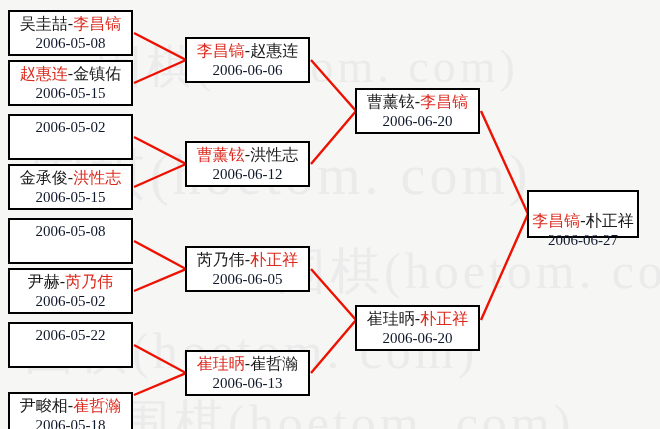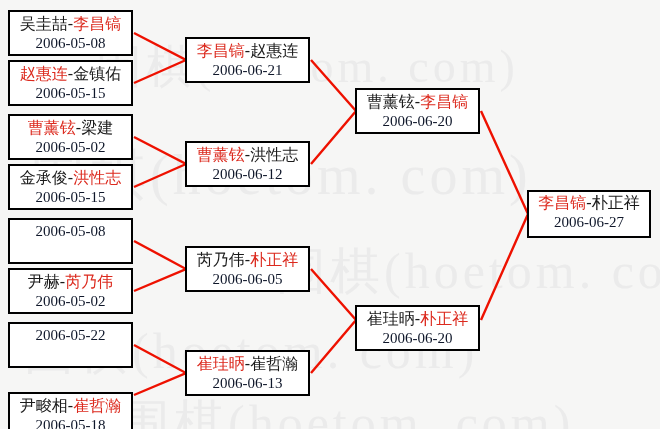--- a/index.html
+++ b/index.html
@@ -33,21 +33,21 @@
   }
   .box .names{
     font-size:16px;line-height:20px;color:#1a1a1a;
     white-space:nowrap;
   }
   .box .date{
     font-size:15px;line-height:19px;color:#0f172a;
     font-family:"Liberation Serif","DejaVu Serif",serif;
   }
   .box .win{color:#dc2a1e;}
-  .box.final{width:124px;height:48px;padding-top:1px;}
+  .box.final{width:112px;height:48px;padding-top:19px;}
 </style>
 </head>
 <body>
 
 <div class="stage">
 
   <div class="watermark" style="left:96px;top:36px;font-size:46px;">围棋(hoetom. com)</div>
   <div class="watermark" style="left:30px;top:138px;font-size:56px;">围棋(hoetom. com)</div>
   <div class="watermark" style="left:276px;top:238px;font-size:50px;">围棋(hoetom. com)</div>
   <div class="watermark" style="left:24px;top:318px;font-size:50px;">围棋(hoetom. com)</div>
@@ -65,21 +65,20 @@
 
   <div class="box" style="left:8px;top:10px">
     <div class="names"><span class="p-l">吴圭喆</span><span class="dash">-</span><span class="p-r win">李昌镐</span></div>
     <div class="date">2006-05-08</div>
   </div>
   <div class="box" style="left:8px;top:60px">
     <div class="names"><span class="p-l win">赵惠连</span><span class="dash">-</span><span class="p-r">金镇佑</span></div>
     <div class="date">2006-05-15</div>
   </div>
   <div class="box" style="left:8px;top:114px">
-    <div class="names"><span class="p-l win">曹薰铉</span><span class="dash">-</span><span class="p-r">梁建</span></div>
     <div class="date">2006-05-02</div>
   </div>
   <div class="box" style="left:8px;top:164px">
     <div class="names"><span class="p-l">金承俊</span><span class="dash">-</span><span class="p-r win">洪性志</span></div>
     <div class="date">2006-05-15</div>
   </div>
   <div class="box" style="left:8px;top:218px">
     <div class="date">2006-05-08</div>
   </div>
   <div class="box" style="left:8px;top:268px">
@@ -89,21 +88,21 @@
   <div class="box" style="left:8px;top:322px">
     <div class="date">2006-05-22</div>
   </div>
   <div class="box" style="left:8px;top:392px">
     <div class="names"><span class="p-l">尹畯相</span><span class="dash">-</span><span class="p-r win">崔哲瀚</span></div>
     <div class="date">2006-05-18</div>
   </div>
 
   <div class="box" style="left:185px;top:37px">
     <div class="names"><span class="p-l win">李昌镐</span><span class="dash">-</span><span class="p-r">赵惠连</span></div>
-    <div class="date">2006-06-21</div>
+    <div class="date">2006-06-06</div>
   </div>
   <div class="box" style="left:185px;top:141px">
     <div class="names"><span class="p-l win">曹薰铉</span><span class="dash">-</span><span class="p-r">洪性志</span></div>
     <div class="date">2006-06-12</div>
   </div>
   <div class="box" style="left:185px;top:246px">
     <div class="names"><span class="p-l">芮乃伟</span><span class="dash">-</span><span class="p-r win">朴正祥</span></div>
     <div class="date">2006-06-05</div>
   </div>
   <div class="box" style="left:185px;top:350px">

